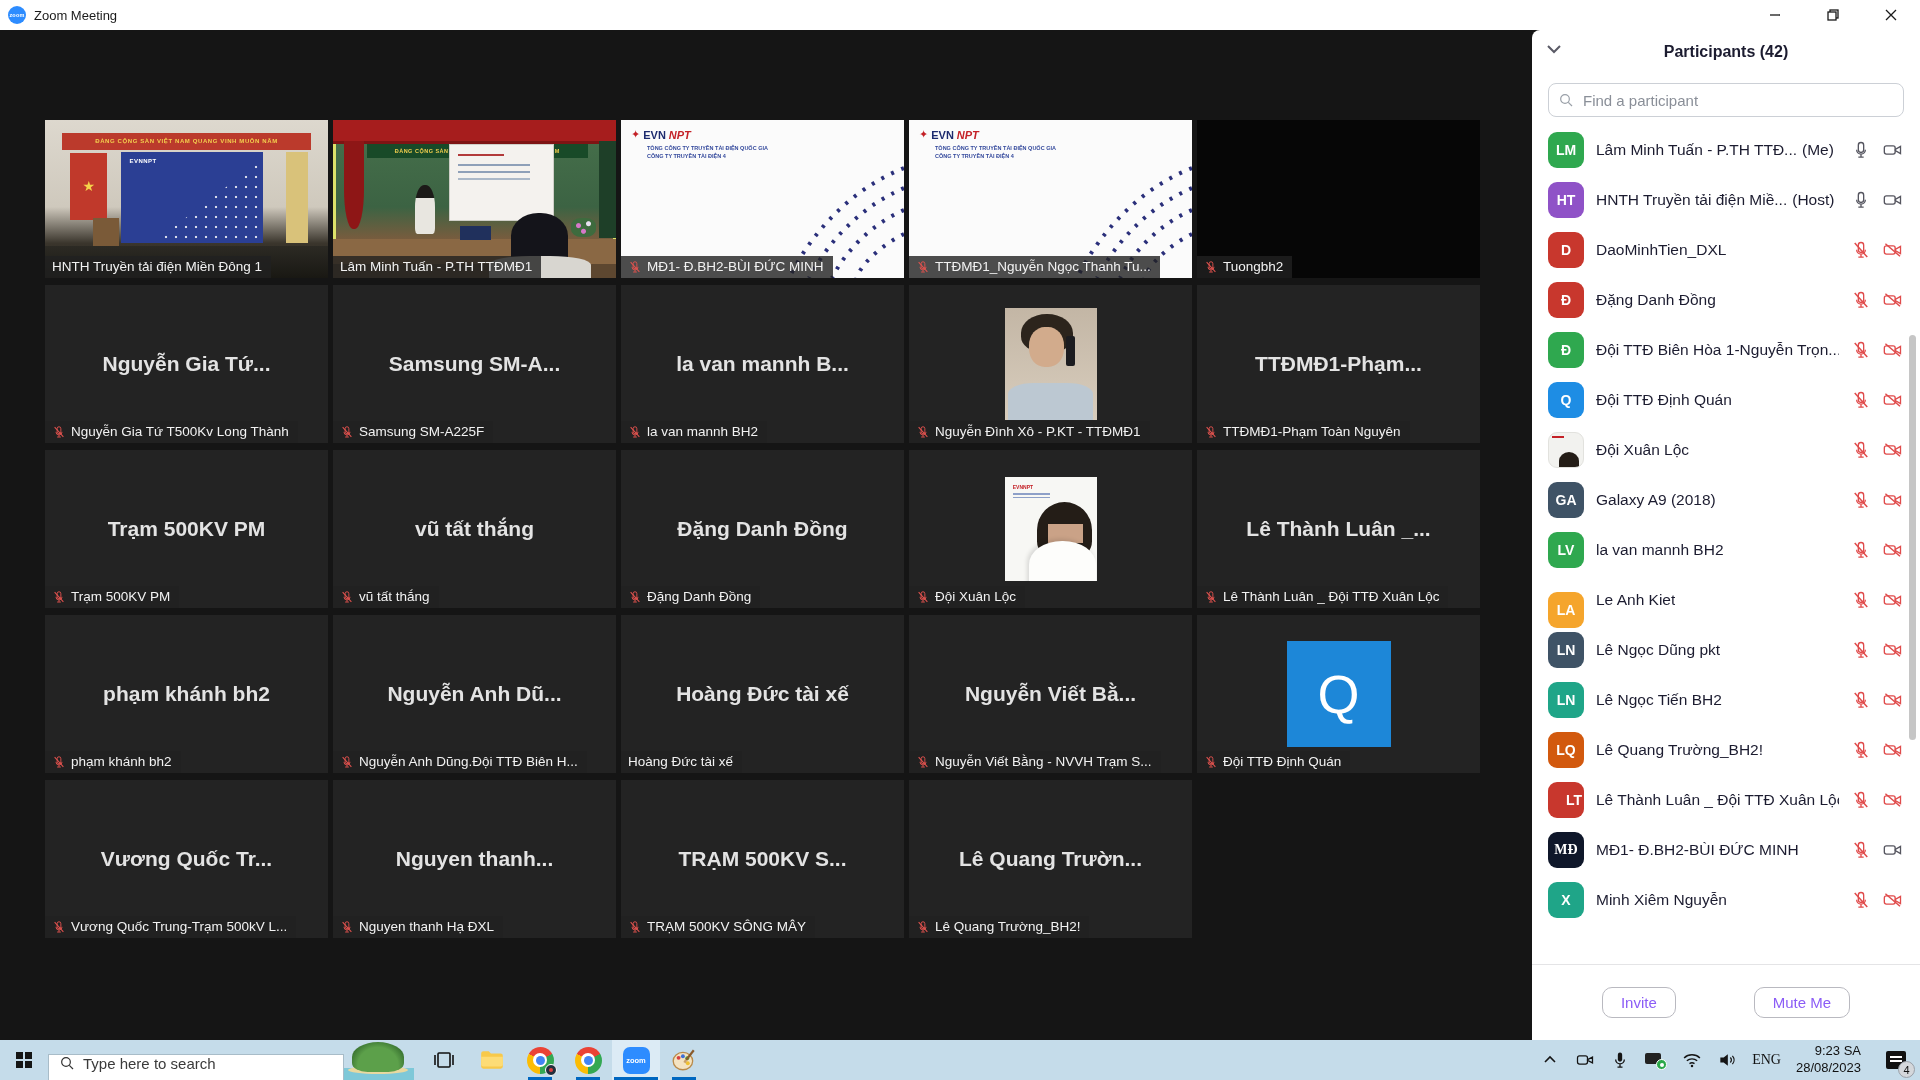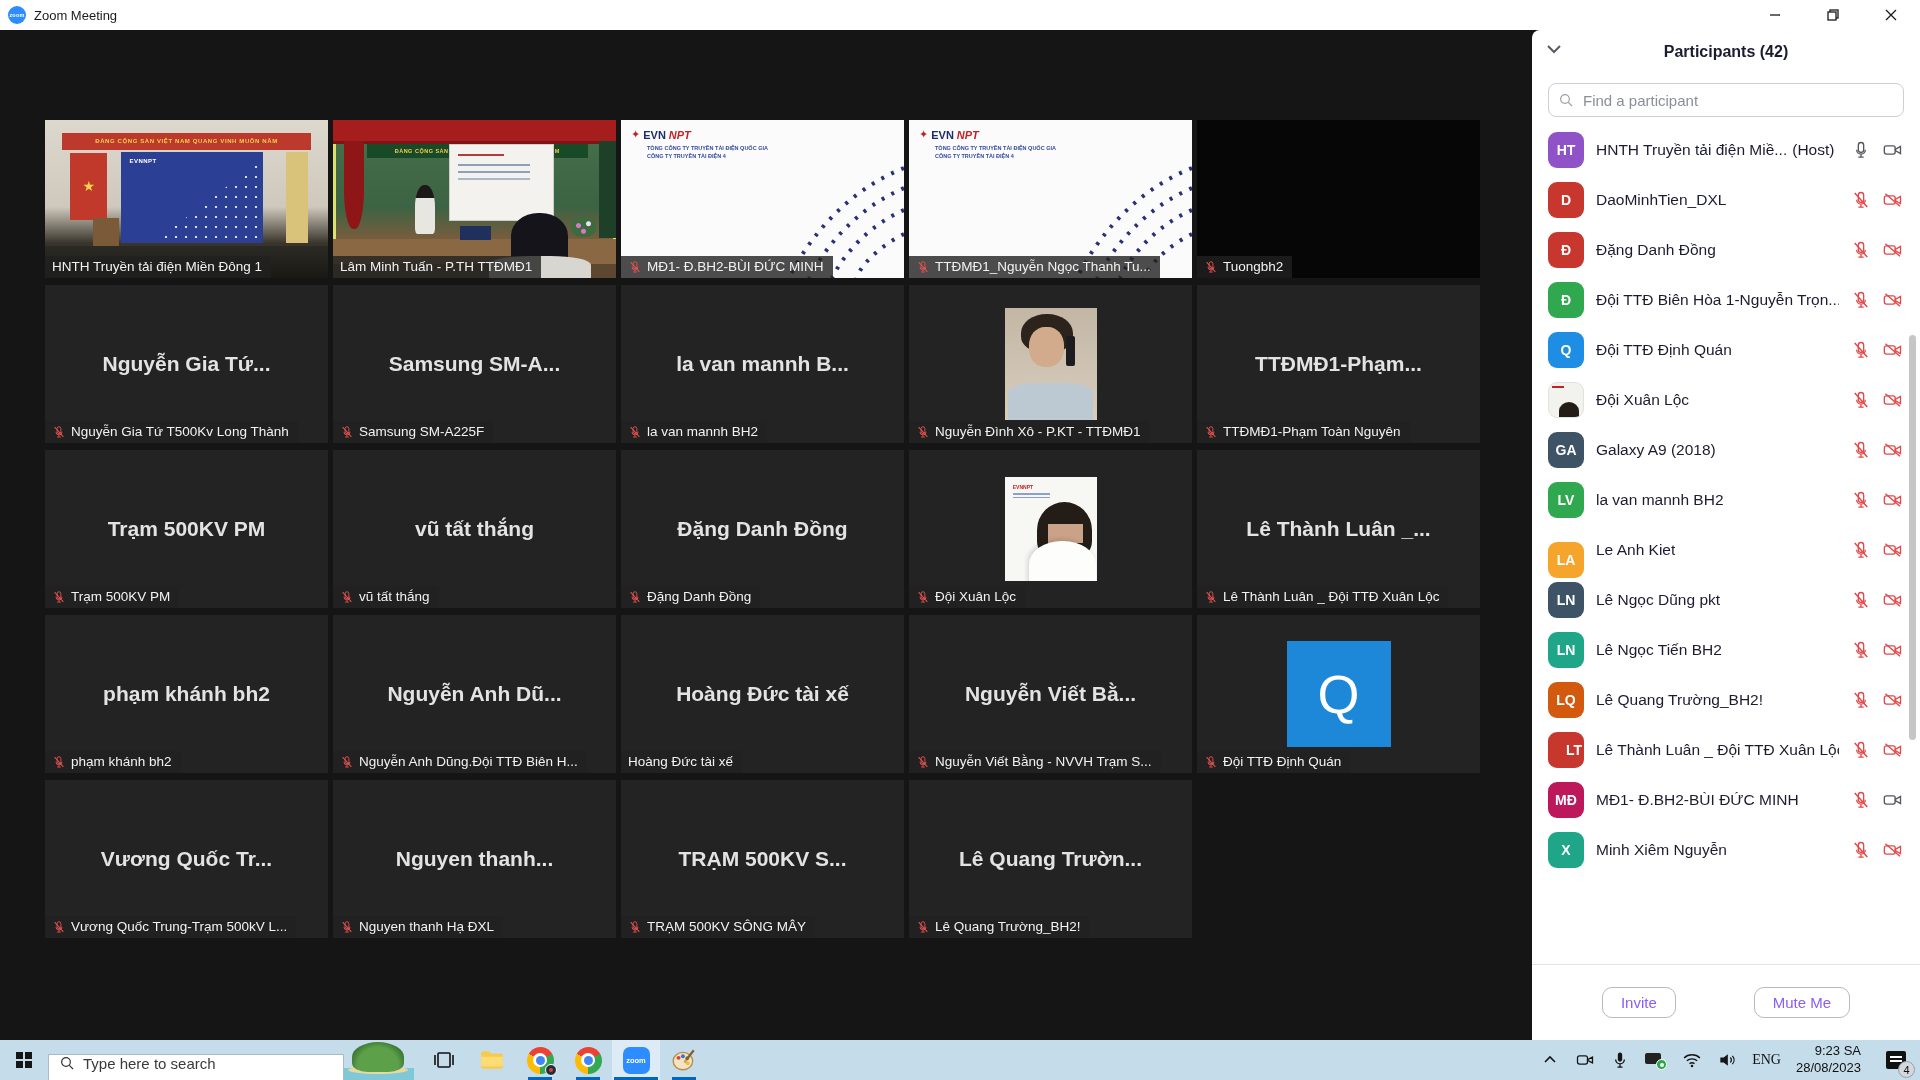--- a/index.html
+++ b/index.html
@@ -515,20 +515,35 @@
       </div>
       <div class="search-wrap">
         <svg class="search-ic">
             <use href="#i-search"></use>
           </svg>
         <input class="search-input" type="text" placeholder="Find a participant" style="">
       </div>
       <div class="p-list">
 
         <div class="p-row">
+          <div class="p-av" style="background: rgb(47, 168, 79);">LM</div>
+          <div class="p-name">
+              <span class="p-n">Lâm Minh Tuấn - P.TH TTĐ...</span>
+              <span class="p-sfx">(Me)</span>
+            </div>
+          <div class="p-icons">
+              <svg class="ic on">
+                <use href="#i-mic-on"></use>
+              </svg>
+              <svg class="ic cam on">
+                <use href="#i-cam-on"></use>
+              </svg>
+            </div>
+        </div>
+        <div class="p-row">
           <div class="p-av" style="background: rgb(143, 82, 199);">HT</div>
           <div class="p-name">
               <span class="p-n">HNTH Truyền tải điện Miề...</span>
               <span class="p-sfx">(Host)</span>
             </div>
           <div class="p-icons">
               <svg class="ic on">
                 <use href="#i-mic-on"></use>
               </svg>
               <svg class="ic cam on">
@@ -701,21 +716,21 @@
           <div class="p-icons">
               <svg class="ic off">
                 <use href="#i-mic-off"></use>
               </svg>
               <svg class="ic cam off">
                 <use href="#i-cam-off"></use>
               </svg>
             </div>
         </div>
         <div class="p-row">
-          <div class="p-av" style="background: #be185d;">MĐ</div>
+          <div class="p-av" style="background: #0f172a; font-family: Liberation Serif, serif;">MĐ</div>
           <div class="p-name">
               <span class="p-n">MĐ1- Đ.BH2-BÙI ĐỨC MINH</span>
             </div>
           <div class="p-icons">
               <svg class="ic off">
                 <use href="#i-mic-off"></use>
               </svg>
               <svg class="ic cam on">
                 <use href="#i-cam-on"></use>
               </svg>

